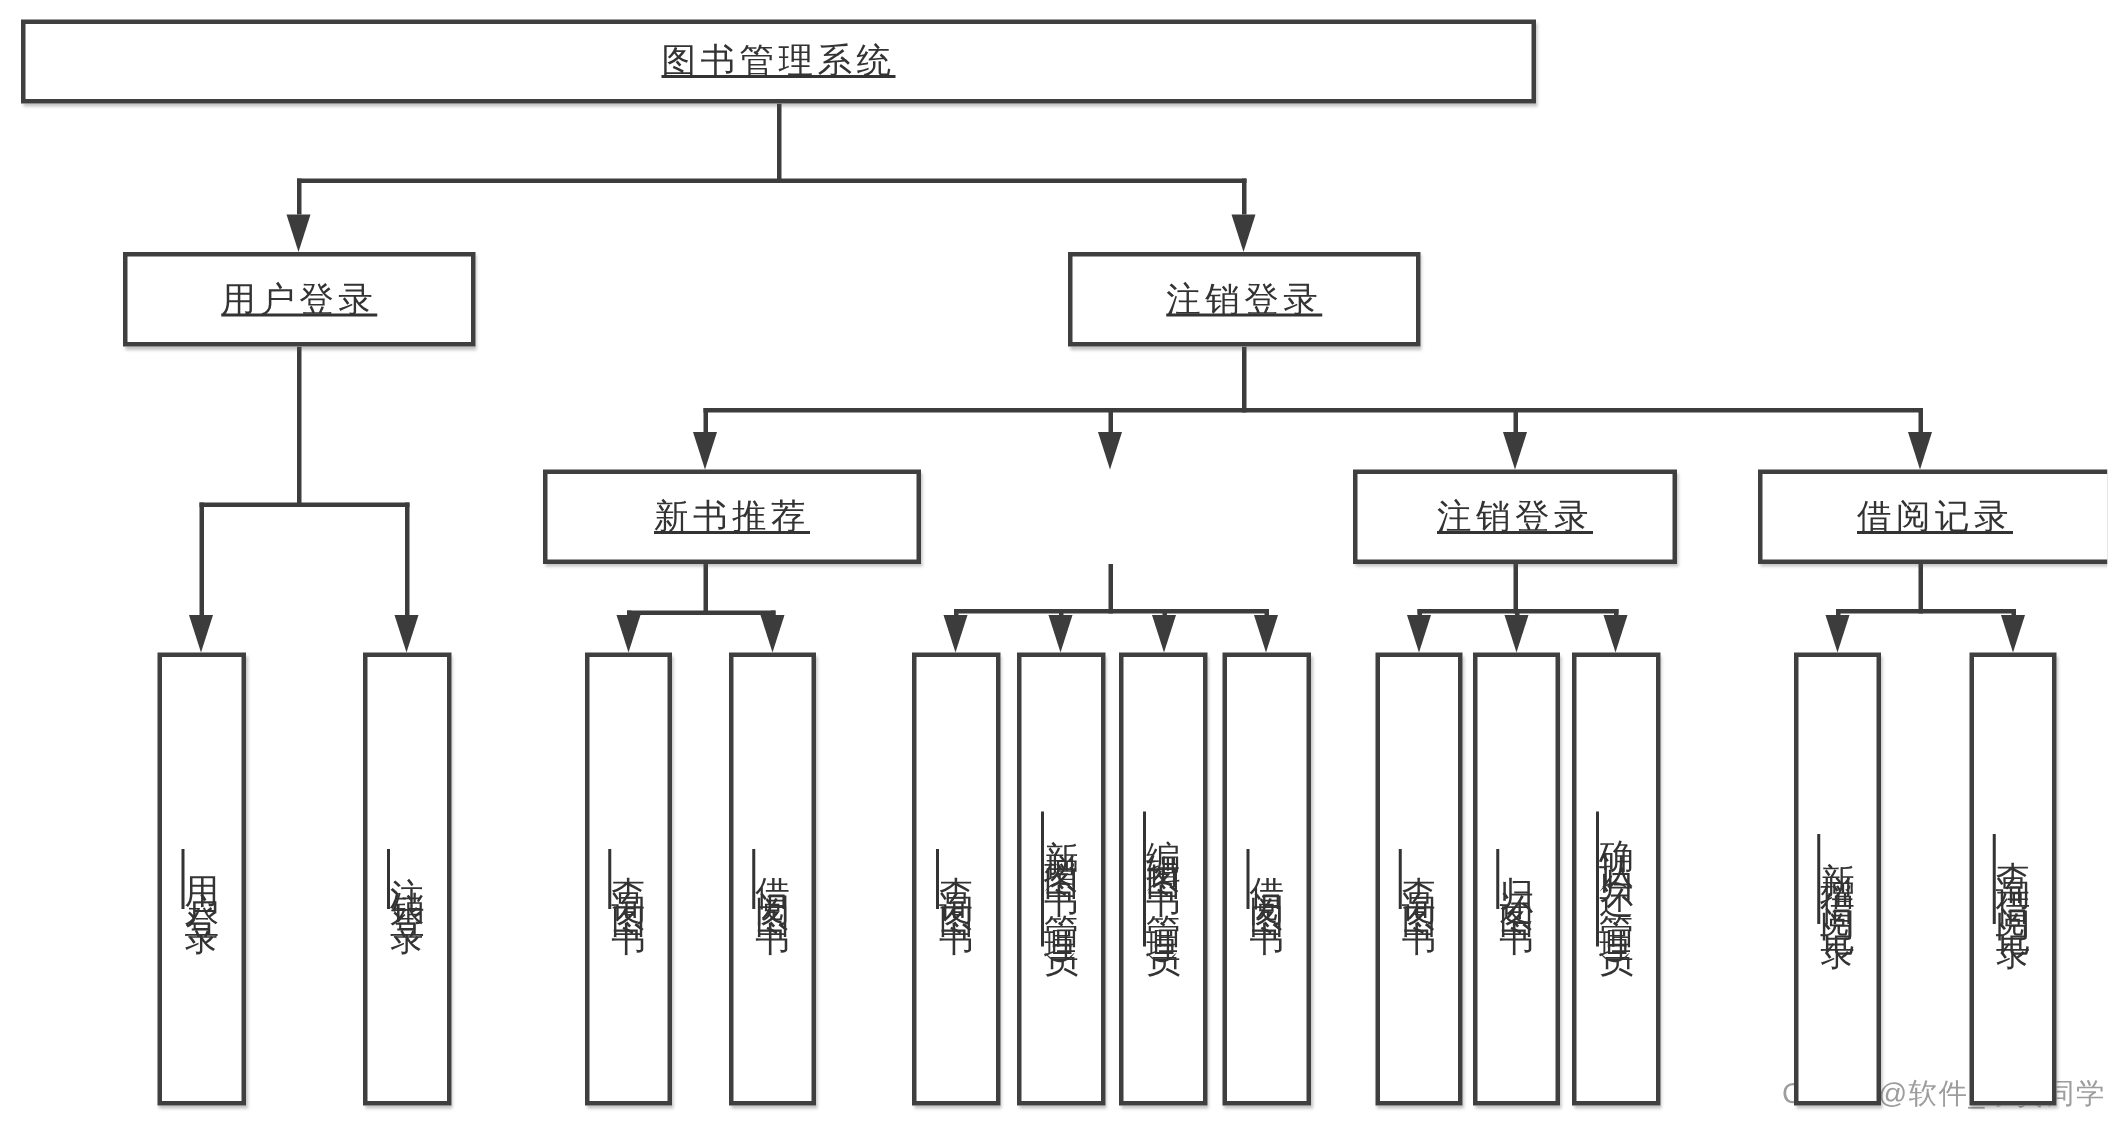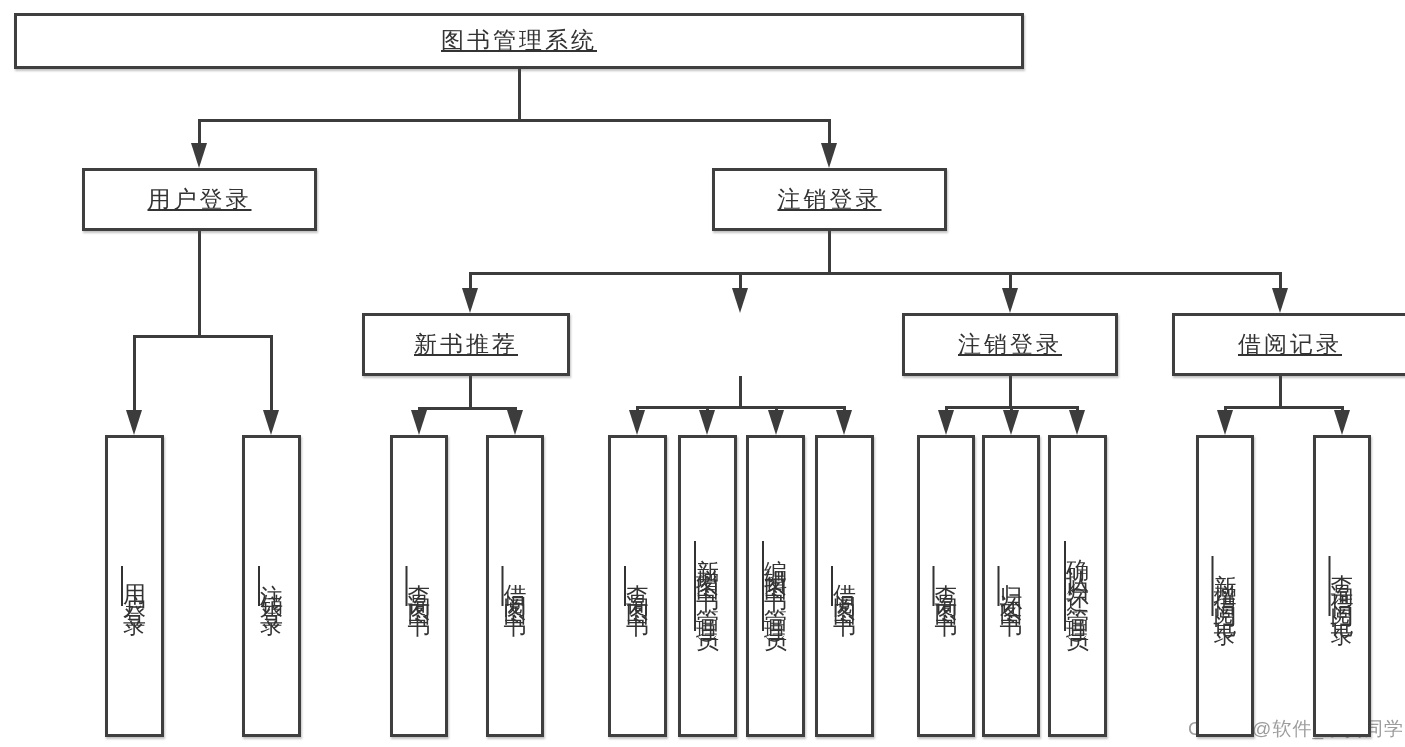--- a/index.html
+++ b/index.html
@@ -120,21 +120,21 @@
     <div class="arrowhead" style="left: 1333.5px; top: 410px; border-left-width: 8.5px; border-right-width: 8.5px; border-top-width: 25px;"></div>
     <div class="node" style="left: 14px; top: 13px; width: 1010px; height: 56px;">
       <span class="node-label">图书管理系统</span>
     </div>
     <div class="node" style="left: 82px; top: 168px; width: 235px; height: 63px;">
       <span class="node-label">用户登录</span>
     </div>
     <div class="node" style="left: 712px; top: 168px; width: 235px; height: 63px;">
       <span class="node-label">注销登录</span>
     </div>
-    <div class="node" style="left: 362px; top: 313px; width: 208px; height: 63px;">
+    <div class="node" style="left: 362px; top: 313px; width: 252px; height: 63px;">
       <span class="node-label">新书推荐</span>
     </div>
     <div class="node" style="left: 902px; top: 313px; width: 216px; height: 63px;">
       <span class="node-label">注销登录</span>
     </div>
     <div class="node" style="left: 1172px; top: 313px; width: 236px; height: 63px;">
       <span class="node-label">借阅记录</span>
     </div>
     <div class="node vertical" style="left: 105px; top: 435px; width: 59px; height: 302px;">
       <span class="node-label">用户登录</span>

